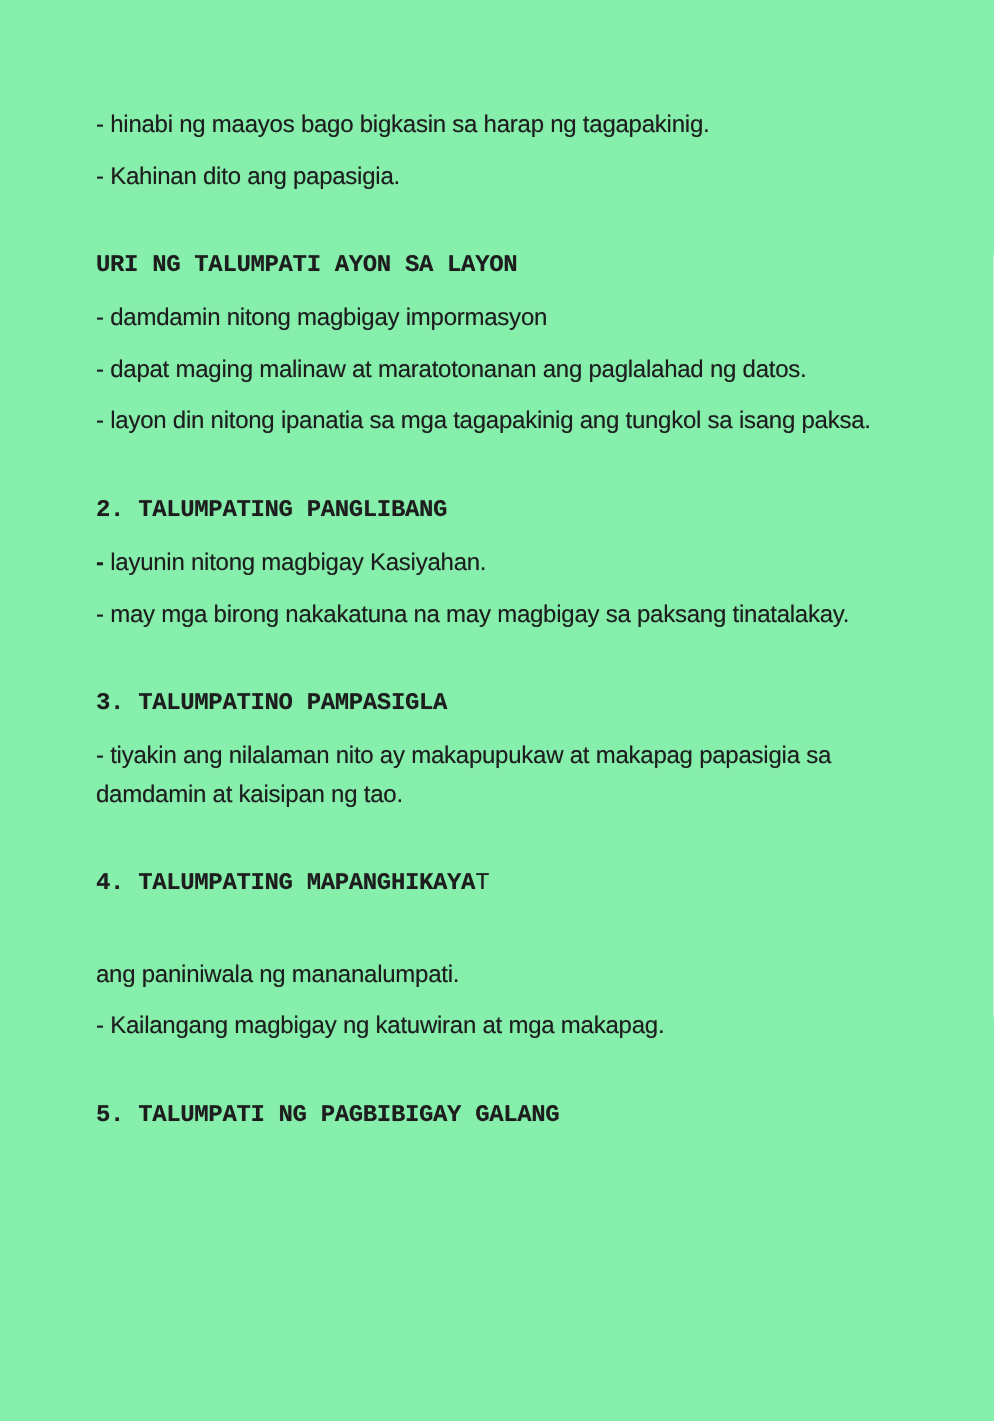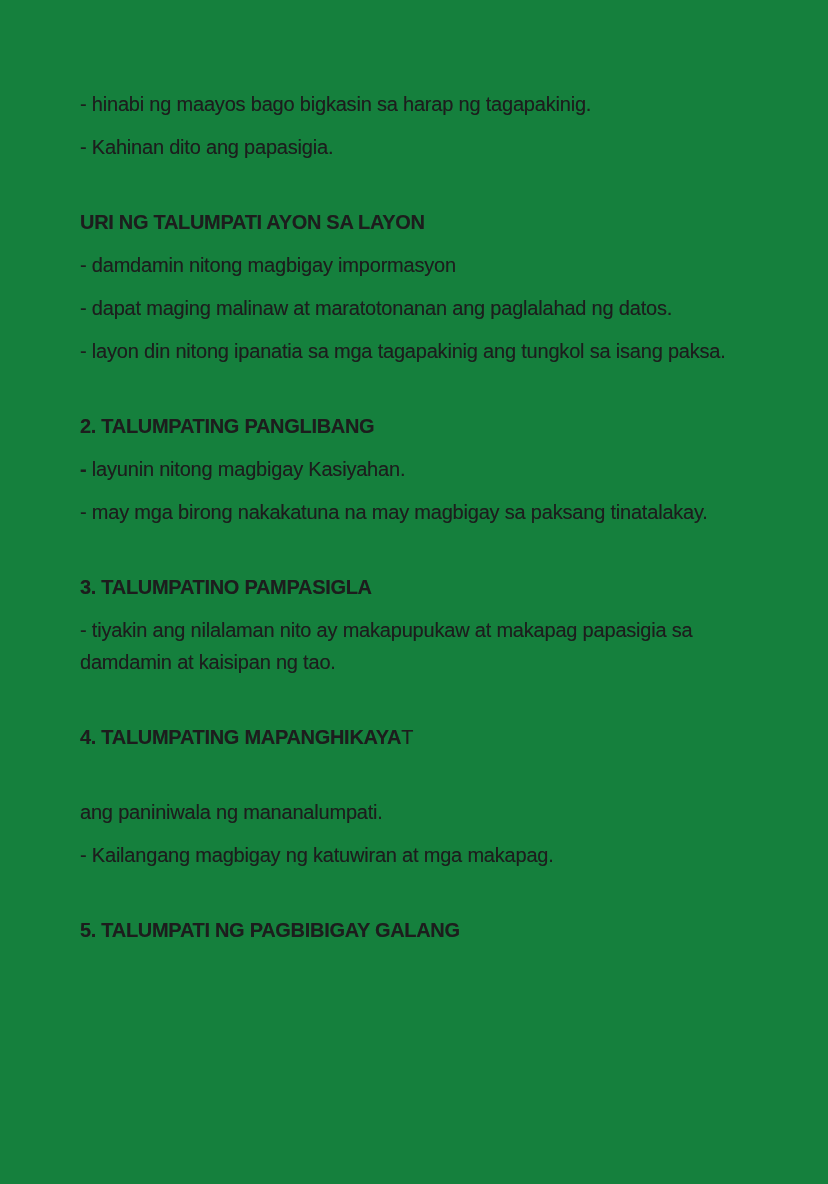--- a/index.html
+++ b/index.html
@@ -4,36 +4,36 @@
 <style>
   html, body {
     margin: 0;
     padding: 0;
     background: #ffffff;
   }
   .page {
     position: relative;
     width: 828px;
     height: 1184px;
-    background: #15803d;
+    background: #86efac;
     box-sizing: border-box;
     padding: 88px 40px 0 80px;
     overflow: hidden;
     font-family: "Liberation Sans", "DejaVu Sans", sans-serif;
     font-size: 20px;
     line-height: 32px;
     color: #1d1d1d;
     letter-spacing: -0.2px;
     text-shadow: 0 0 0.6px rgba(29,29,29,0.45);
   }
   .para {
     margin: 0 0 11px 0;
     white-space: pre-wrap;
   }
-  .head { font-weight: 700; letter-spacing: -0.3px; }
+  .head { font-weight: 700; letter-spacing: -0.3px; font-family: Liberation Mono, monospace; }
   .b    { font-weight: 700; }
   .sect { margin-top: 43px; }
 </style>
 </head>
 <body>
 
 <main class="page">
 
   <p class="para"><span>- hinabi ng maayos bago bigkasin sa harap ng tagapakinig.</span></p>
   <p class="para"><span>- Kahinan dito ang papasigia.</span></p>

